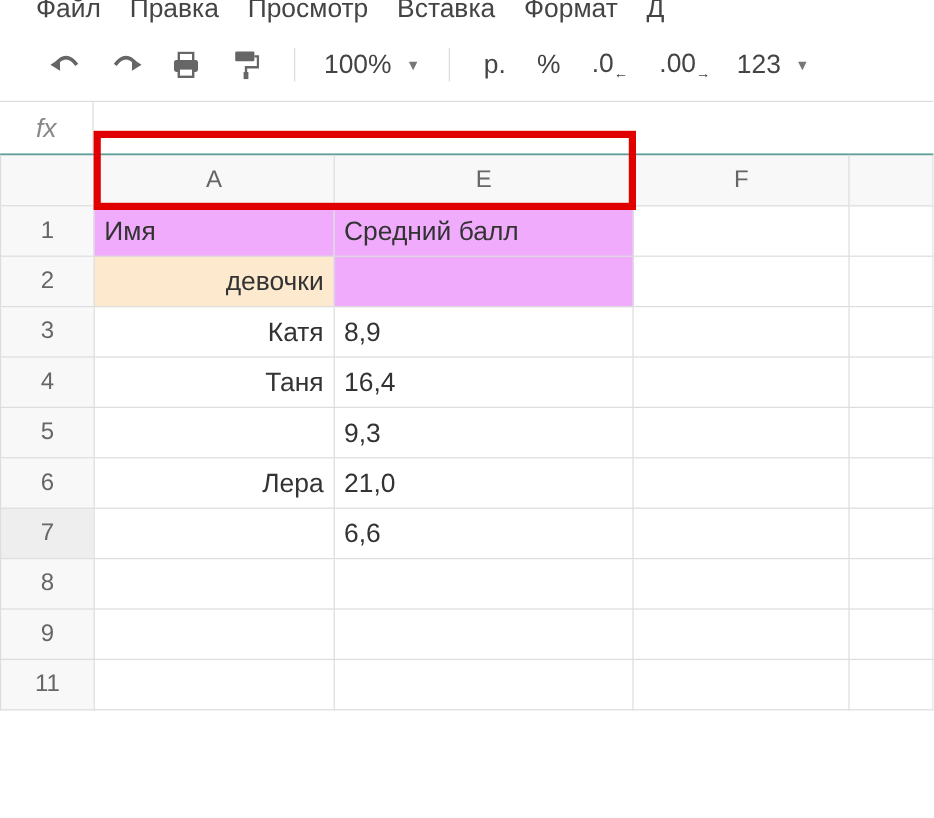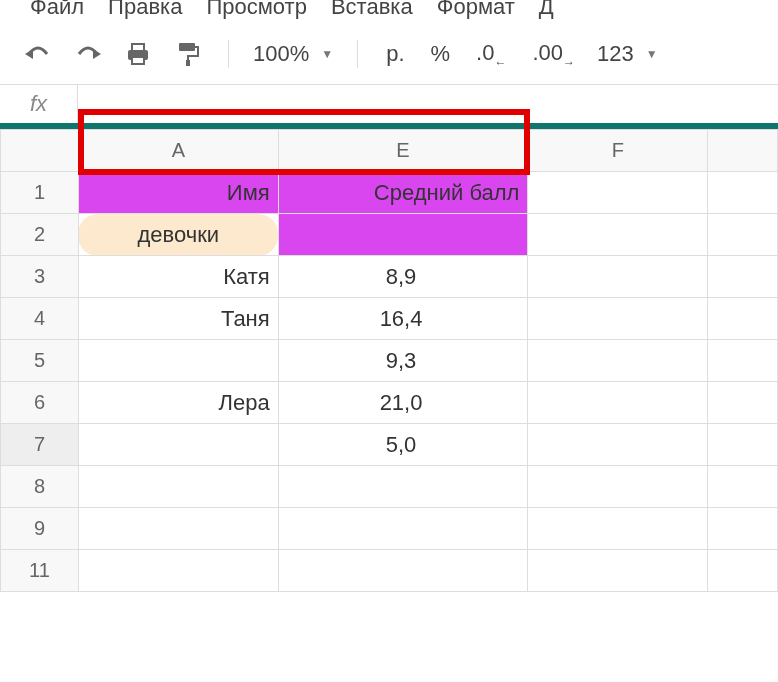--- a/index.html
+++ b/index.html
@@ -19,21 +19,21 @@
       color: #444;
       align-items: center;
       white-space: nowrap;
       overflow: hidden;
     }
     .menubar span { cursor: pointer; }
     .toolbar {
       display: flex;
       align-items: center;
       gap: 18px;
-      padding: 8px 22px 14px;
+      padding: 8px 39px 14px;
       border-bottom: 1px solid #ddd;
       font-size: 20px;
       color: #555;
     }
     .tool-btn {
       display: inline-flex;
       align-items: center;
       justify-content: center;
       width: 32px;
       height: 32px;
@@ -56,21 +56,21 @@
     }
     .tool-text {
       font-size: 22px;
       color: #444;
       padding: 0 4px;
       cursor: pointer;
     }
     .fx-row {
       display: flex;
       align-items: center;
-      border-bottom: 6px solid #0f766e;
+      border-bottom: 1px solid #0f766e;
       height: 44px;
     }
     .fx-label {
       width: 78px;
       text-align: center;
       font-style: italic;
       font-size: 22px;
       color: #888;
       border-right: 1px solid #ddd;
       height: 100%;
@@ -109,29 +109,27 @@
       color: #666;
       font-size: 18px;
     }
     th.corner {
       background: #f8f8f8;
       width: 78px;
     }
     th.colhdr { font-size: 20px; }
     th.rowhdr { width: 78px; font-size: 20px;}
     td.green-hdr {
-      background: #d946ef;
-      text-align: right;
+      background: #f0abfc;
+      text-align: left;
     }
     td.yellow-sub {
       background: #fde9ce;
-      text-align: center;
-      border-radius: 20px;
-    }
-    td.num { text-align: center; padding-right: 12px; }
+    }
+    td.num { text-align: left; padding-right: 12px; }
     .col-A { width: 200px; }
     .col-E { width: 250px; }
     .col-F { width: 180px; }
     .col-G { width: 70px; }
     .highlight-box {
       position: absolute;
       border: 6px solid #e10000;
       pointer-events: none;
     }
     tr.selrow th.rowhdr { background: #eee; }
@@ -252,21 +250,21 @@
     <tr>
       <th class="rowhdr">6</th>
       <td>Лера</td>
       <td class="num">21,0</td>
       <td></td>
       <td></td>
     </tr>
     <tr class="selrow">
       <th class="rowhdr">7</th>
       <td></td>
-      <td class="num">5,0</td>
+      <td class="num">6,6</td>
       <td></td>
       <td></td>
     </tr>
     <tr>
       <th class="rowhdr">8</th>
       <td></td>
           <td></td>
           <td></td>
           <td></td>
     </tr>

